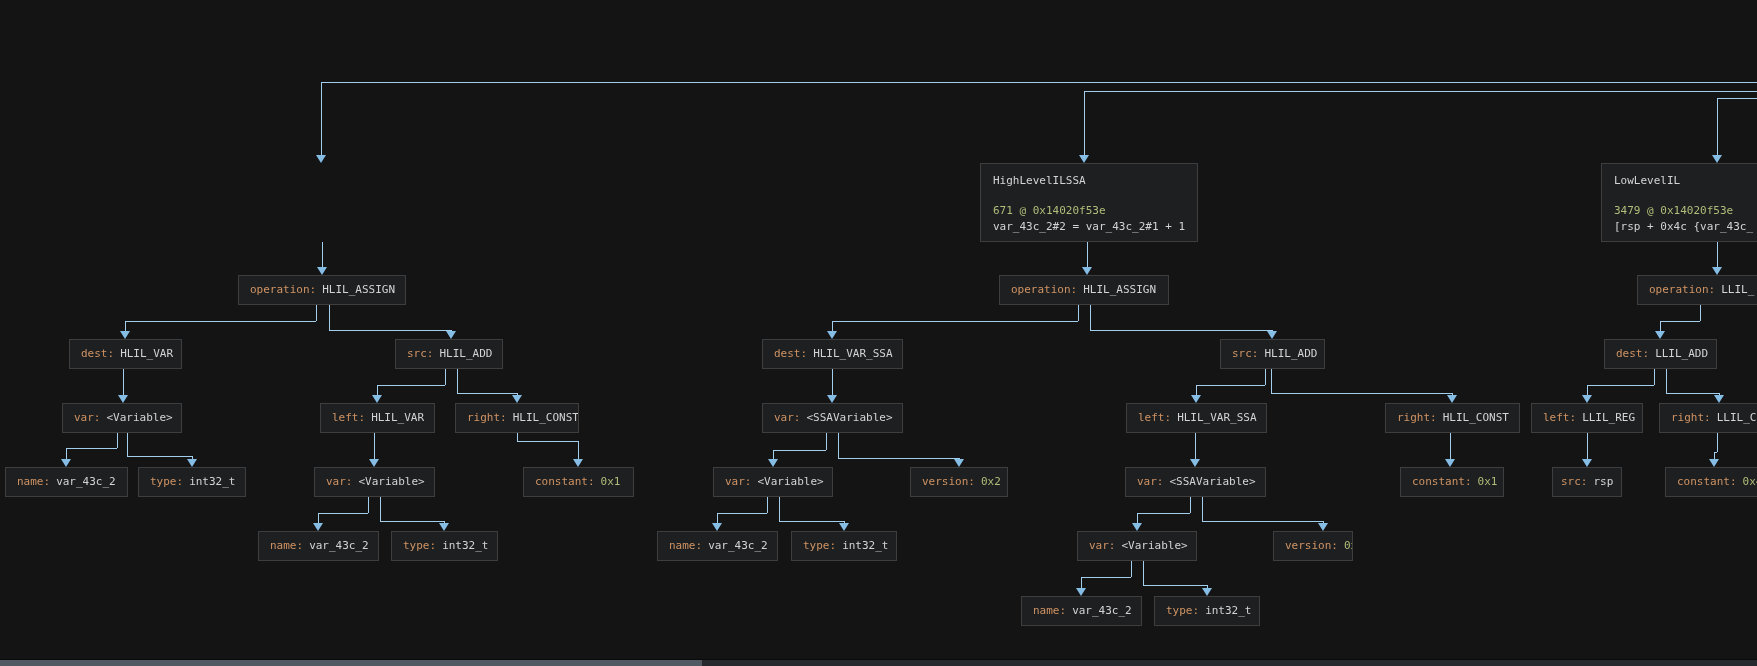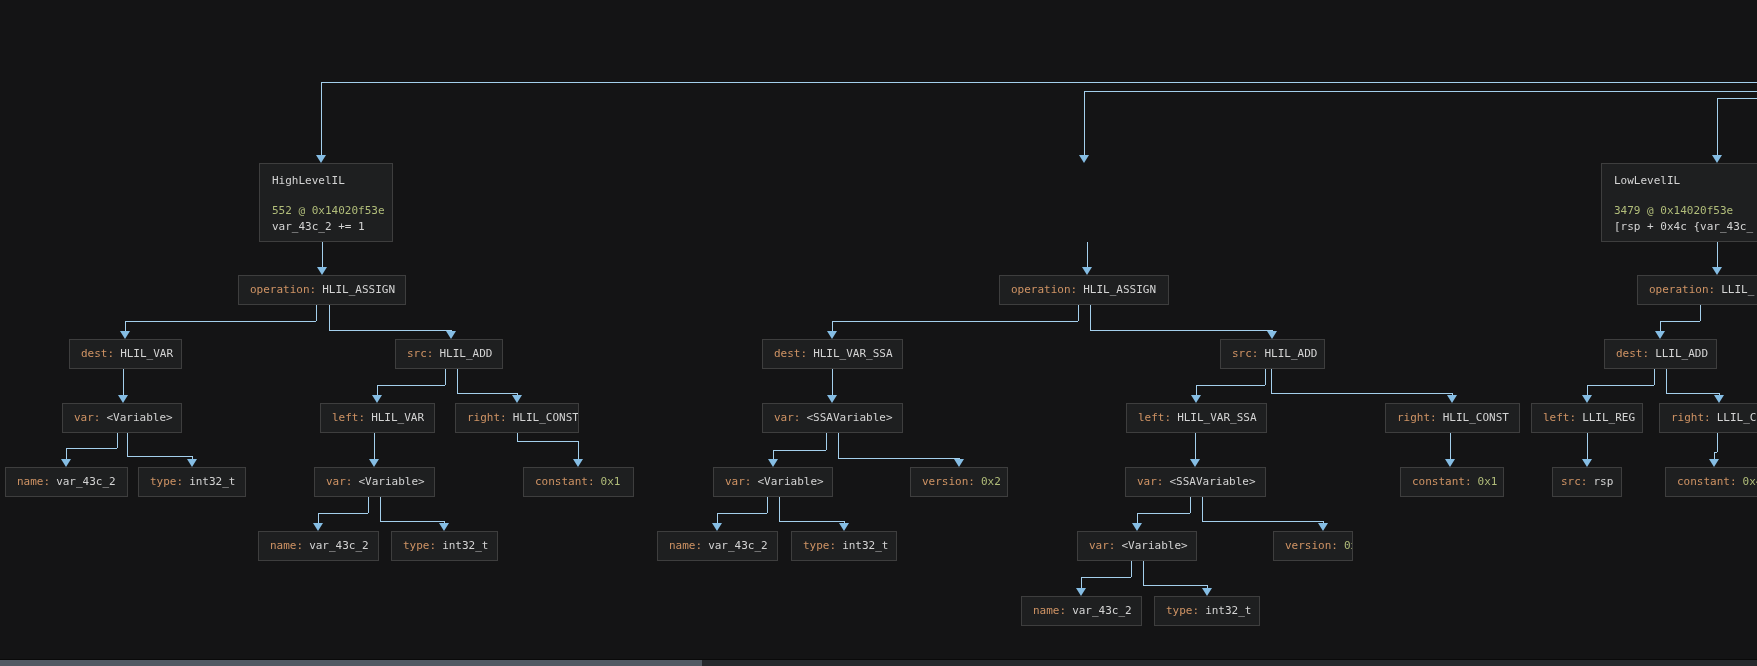--- a/index.html
+++ b/index.html
@@ -153,25 +153,20 @@
       <div class="ev" style="left: 1719px; top: 393px; height: 3px;"></div>
       <div class="ar" style="left: 1714px; top: 395px;"></div>
       <div class="ev" style="left: 1587px; top: 433px; height: 27px;"></div>
       <div class="ar" style="left: 1582px; top: 459px;"></div>
       <div class="ev" style="left: 1717px; top: 433px; height: 19px;"></div>
       <div class="ev" style="left: 1714px; top: 452px; height: 8px;"></div>
       <div class="eh" style="left: 1714px; top: 452px; width: 3px;"></div>
       <div class="ar" style="left: 1709px; top: 459px;"></div>
     </div>
 
-  <div class="rootnode" style="left:259px;top:163px;width:134px">
-    <span class="title">HighLevelIL</span>
-    <span class="addr">552 @ 0x14020f53e</span>
-    <span class="code">var_43c_2 += 1</span>
-  </div>
   <div class="node" style="left:238px;top:275px;width:168px">
     <span class="lbl">operation:</span><span class="val">HLIL_ASSIGN</span>
   </div>
   <div class="node" style="left:69px;top:339px;width:113px">
     <span class="lbl">dest:</span><span class="val">HLIL_VAR</span>
   </div>
   <div class="node" style="left:395px;top:339px;width:108px">
     <span class="lbl">src:</span><span class="val">HLIL_ADD</span>
   </div>
   <div class="node" style="left:62px;top:403px;width:120px">
@@ -195,20 +190,25 @@
   <div class="node" style="left:523px;top:467px;width:111px">
     <span class="lbl">constant:</span><span class="val num">0x1</span>
   </div>
   <div class="node" style="left:258px;top:531px;width:121px">
     <span class="lbl">name:</span><span class="val">var_43c_2</span>
   </div>
   <div class="node" style="left:391px;top:531px;width:107px">
     <span class="lbl">type:</span><span class="val">int32_t</span>
   </div>
 
+  <div class="rootnode" style="left:980px;top:163px;width:218px">
+    <span class="title">HighLevelILSSA</span>
+    <span class="addr">671 @ 0x14020f53e</span>
+    <span class="code">var_43c_2#2 = var_43c_2#1 + 1</span>
+  </div>
   <div class="node" style="left:999px;top:275px;width:170px">
     <span class="lbl">operation:</span><span class="val">HLIL_ASSIGN</span>
   </div>
   <div class="node" style="left:762px;top:339px;width:141px">
     <span class="lbl">dest:</span><span class="val">HLIL_VAR_SSA</span>
   </div>
   <div class="node" style="left:1220px;top:339px;width:105px">
     <span class="lbl">src:</span><span class="val">HLIL_ADD</span>
   </div>
   <div class="node" style="left:762px;top:403px;width:141px">

